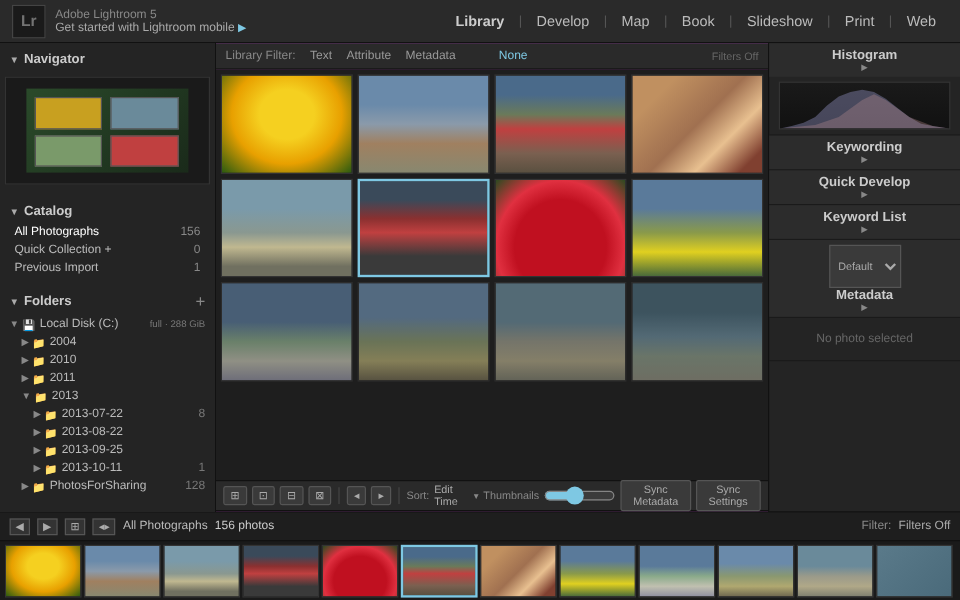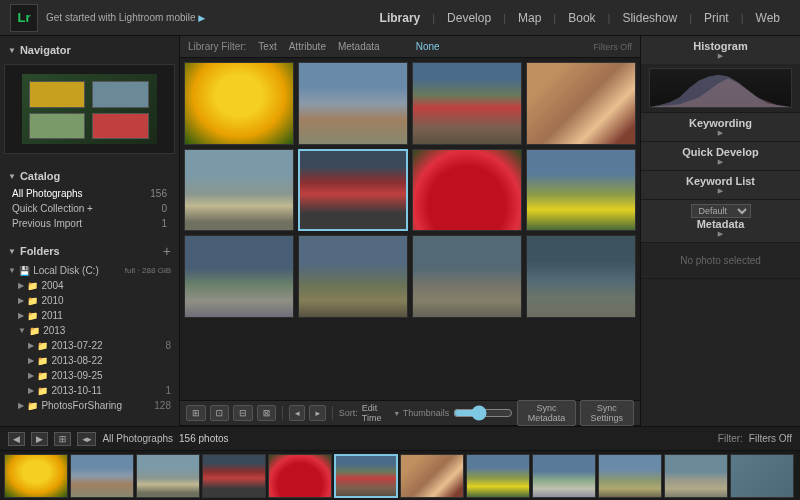--- a/index.html
+++ b/index.html
@@ -1,21 +1,21 @@
 <!DOCTYPE html>
 <html><head>
   <meta charset="utf-8">
   <style>
     * { margin: 0; padding: 0; box-sizing: border-box; }
     body { width: 800px; height: 500px; overflow: hidden; background: #1a1a1a; font-family: Arial, sans-serif; font-size: 11px; color: #ccc; }
 
     
     #top-bar { display: flex; align-items: center; background: #2a2a2a; height: 36px; padding: 0 10px; border-bottom: 1px solid #111; }
     #lr-logo { width: 28px; height: 28px; background: #1a1a1a; border: 1px solid #444; display: flex; align-items: center; justify-content: center; margin-right: 8px; flex-shrink: 0; }
-    #lr-logo span { color: #22c55e; font-weight: bold; font-size: 13px; }
+    #lr-logo span { color: #737373; font-weight: bold; font-size: 13px; }
     #app-info { flex: 1; }
     #app-title { font-size: 10px; color: #888; }
     #app-subtitle { font-size: 10px; color: #aaa; }
     #top-nav { display: flex; align-items: center; gap: 2px; }
     .nav-item { padding: 4px 10px; color: #bbb; font-size: 12px; cursor: pointer; }
     .nav-item.active { color: #ccc; font-weight: bold; }
     .nav-sep { color: #555; }
 
     
     #main-layout { display: flex; height: 390px; }
@@ -70,21 +70,21 @@
 
     
     #right-panel { width: 160px; background: #242424; border-left: 1px solid #111; flex-shrink: 0; }
     .right-section { border-bottom: 1px solid #1a1a1a; }
     .right-header { display: flex; align-items: center; justify-content: space-between; padding: 4px 8px; background: #2c2c2c; cursor: pointer; flex-direction: column; }
     .right-header-title { font-size: 11px; color: #ccc; font-weight: bold; }
     .right-content { padding: 4px 8px; min-height: 20px; }
     .right-content-empty { font-size: 10px; color: #666; text-align: center; padding: 8px 4px; }
     .histogram-bar { width: 100%; height: 40px; background: linear-gradient(180deg, #1a1a1a, #111); border: 1px solid #333; position: relative; overflow: hidden; }
     .hist-curve { position: absolute; bottom: 0; width: 100%; height: 100%; }
-    .metadata-select { font-size: 9px; background: #3a3a3a; border: 1px solid #555; color: #aaa; padding: 0 3px; width: 60px; }
+    .metadata-select { font-size: 9px; background: #3a3a3a; border: 1px solid #555; color: #aaa; padding: 11px 3px; width: 60px; }
 
     
     #filmstrip { height: 50px; background: #1a1a1a; border-top: 1px solid #111; display: flex; align-items: center; padding: 2px 4px; gap: 2px; overflow: hidden; }
     .film-thumb { width: 64px; height: 44px; flex-shrink: 0; cursor: pointer; border: 1px solid #333; overflow: hidden; }
     .film-thumb.selected { border: 2px solid #7ec8e3; }
 
     
     #toolbar { height: 26px; background: #2a2a2a; display: flex; align-items: center; padding: 0 6px; border-top: 1px solid #111; border-bottom: 1px solid #111; gap: 4px; }
     .tool-btn { font-size: 9px; background: #3a3a3a; border: 1px solid #555; color: #aaa; padding: 2px 5px; cursor: pointer; border-radius: 2px; }
     .tool-sep { width: 1px; height: 14px; background: #444; margin: 0 2px; }
@@ -109,20 +109,21 @@
     ::-webkit-scrollbar-thumb { background: #444; border-radius: 2px; }
   </style>
 </head>
 <body>
 
 <div id="top-bar">
   <div id="lr-logo">
     <span>Lr</span>
   </div>
   <div id="app-info">
+    <div id="app-title">Adobe Lightroom 5</div>
     <div id="app-subtitle">
       <span>Get started with Lightroom mobile</span>
       <span style="color:#7ec8e3; font-size:9px;"> ▶</span>
     </div>
   </div>
   <div id="top-nav">
     <span class="nav-item active">Library</span>
     <span class="nav-sep">|</span>
     <span class="nav-item">Develop</span>
     <span class="nav-sep">|</span>

